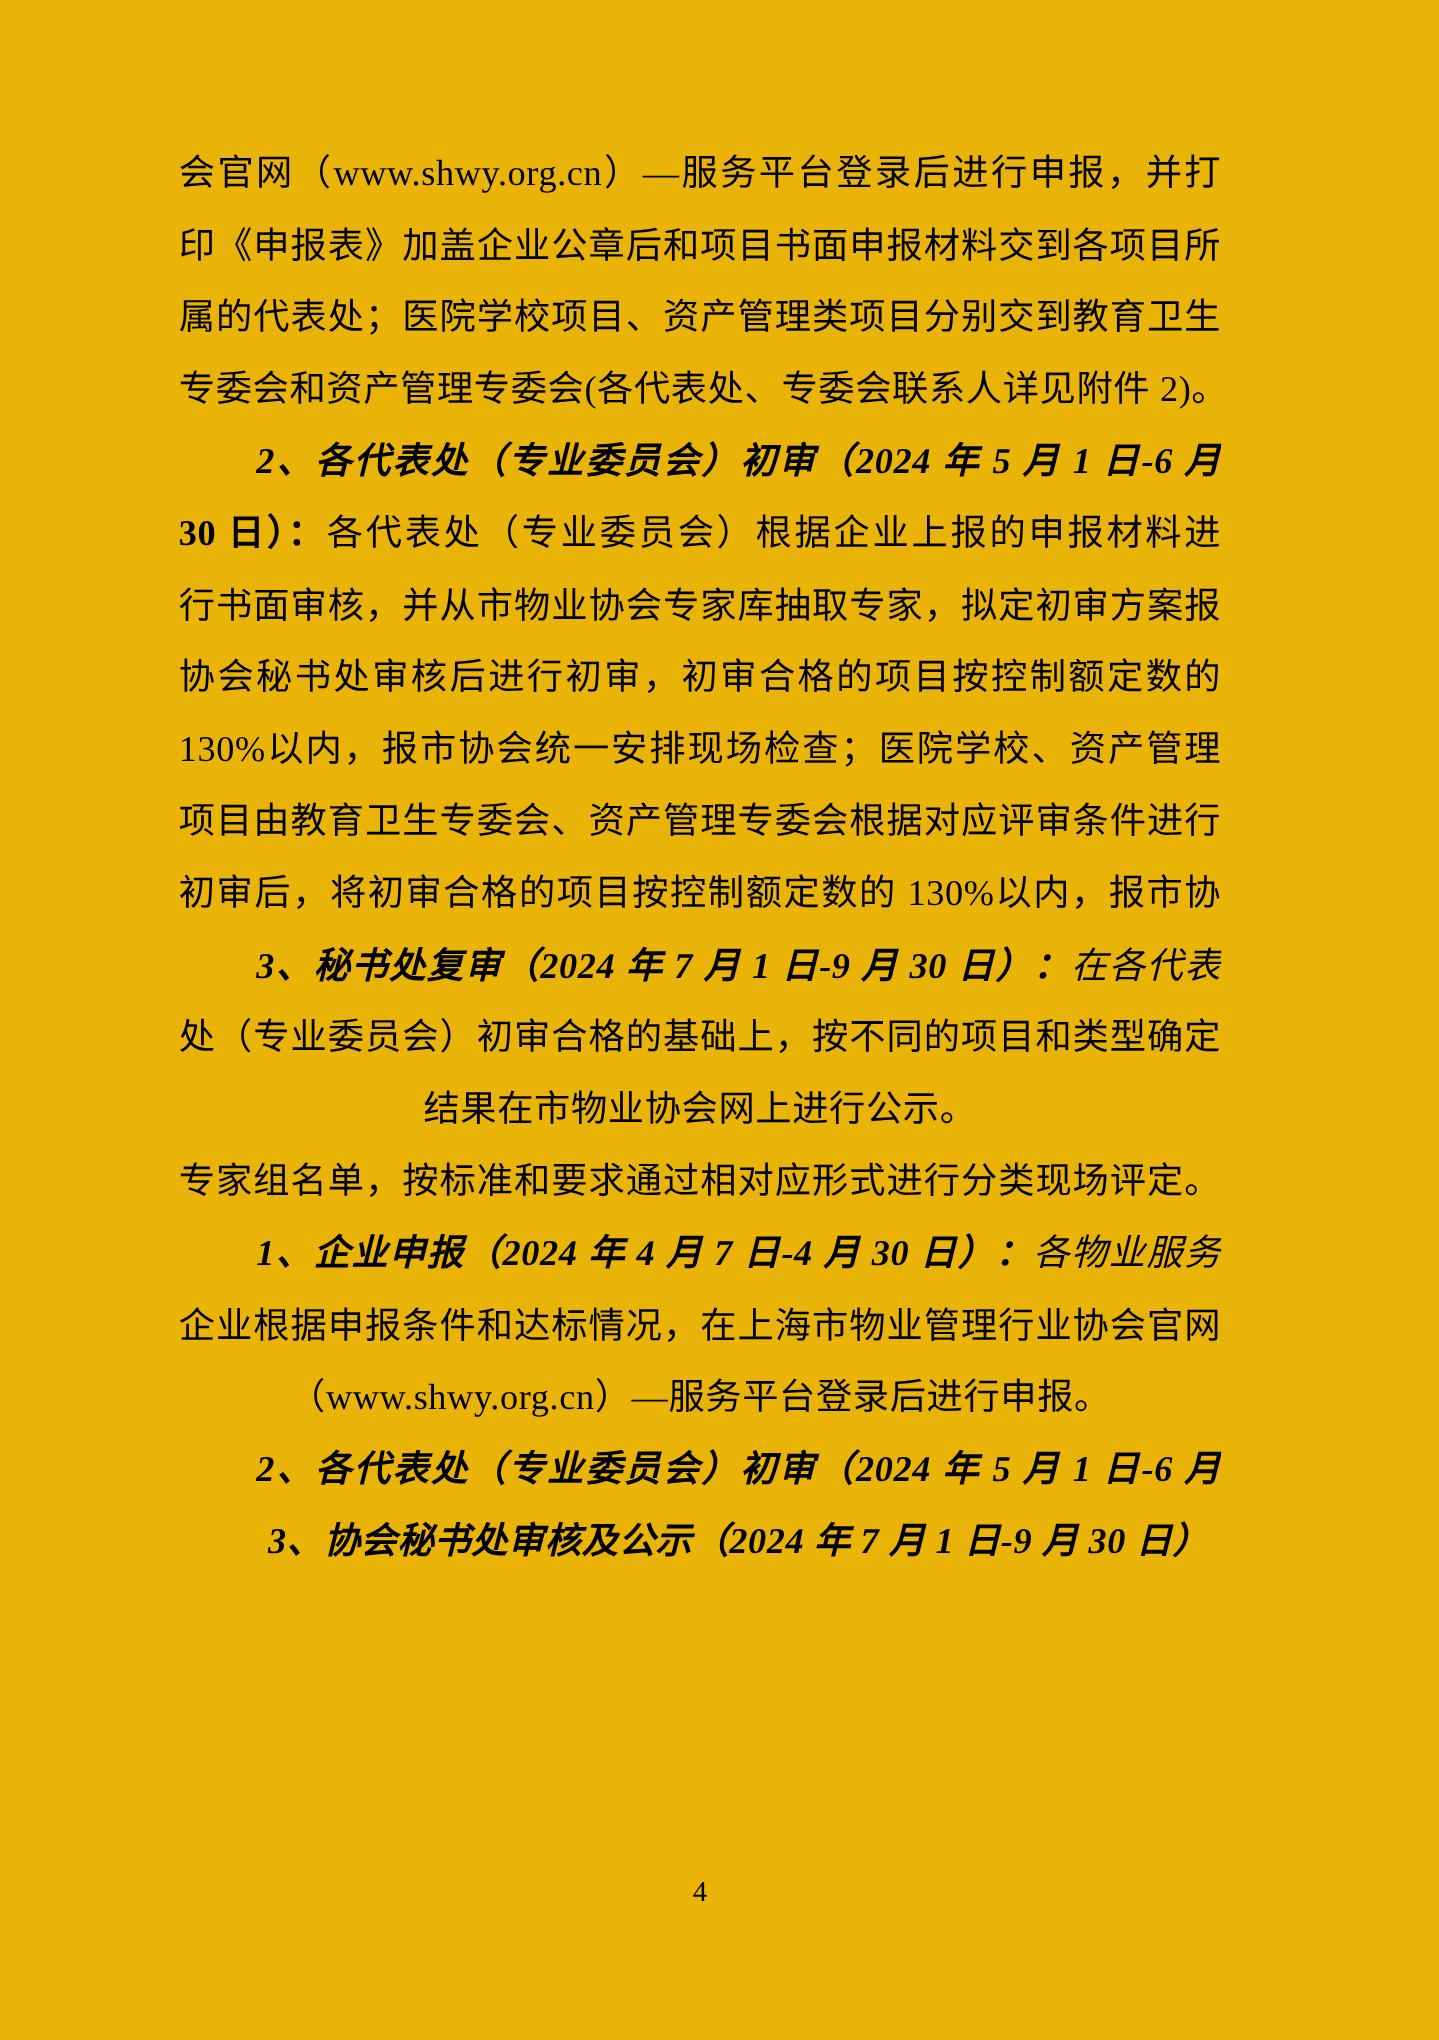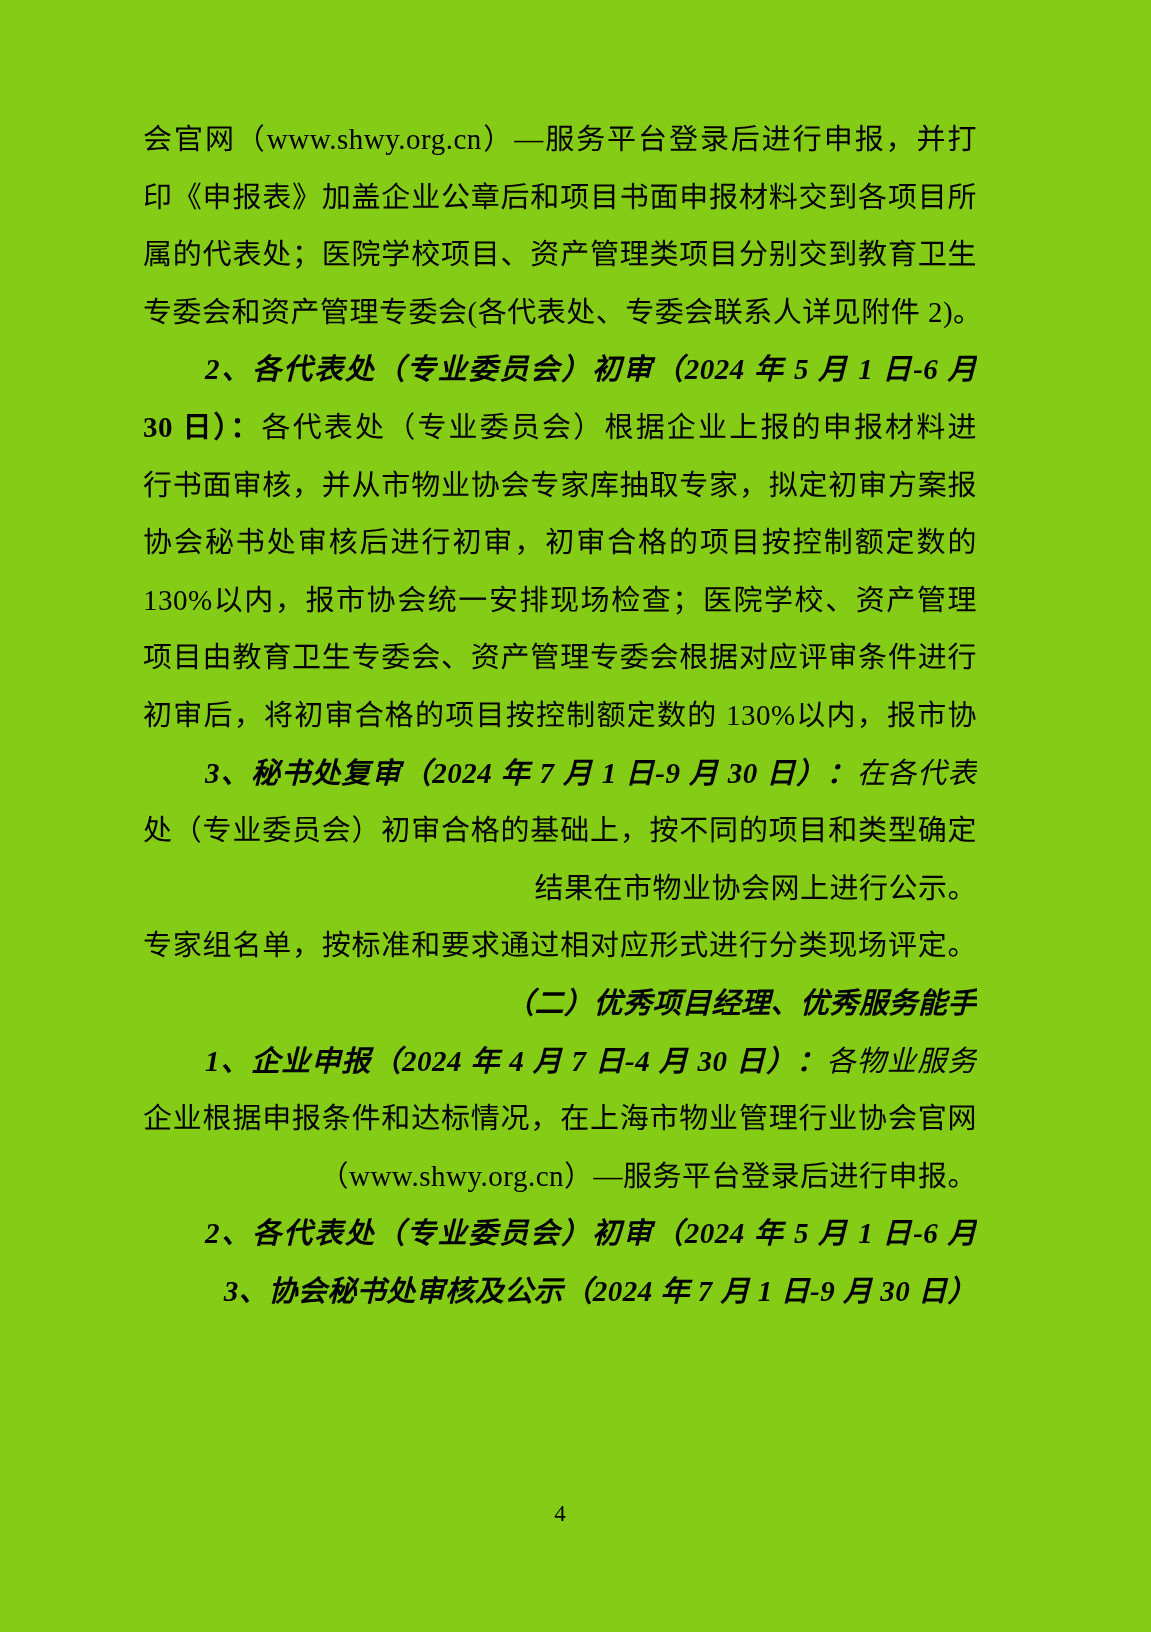--- a/index.html
+++ b/index.html
@@ -4,38 +4,38 @@
 <style>
   html, body {
     margin: 0;
     padding: 0;
     background: #ffffff;
   }
   .page {
     position: relative;
     width: 1151px;
     height: 1632px;
-    background: #84cc16;
+    background: #eab308;
     overflow: hidden;
     font-family: "Liberation Serif", "DejaVu Serif", serif;
     color: #000000;
   }
   .doc-text {
     position: absolute;
     left: 143px;
     top: 111px;
     width: 834px;
     font-size: 29px;
     line-height: 57.6px;
     letter-spacing: 0.5px;
   }
   .line {
     height: 57.6px;
     overflow: hidden;
-    text-align: right;
+    text-align: center;
     white-space: nowrap;
   }
   .line.justify {
     text-align: justify;
     text-align-last: justify;
     white-space: normal;
   }
   .line.indent {
     text-indent: 62px;
     font-style: italic;
@@ -66,21 +66,20 @@
       <div class="line justify"><span class="bold">30 日）：</span><span>各代表处（专业委员会）根据企业上报的申报材料进</span></div>
       <div class="line justify"><span>行书面审核，并从市物业协会专家库抽取专家，拟定初审方案报</span></div>
       <div class="line justify"><span>协会秘书处审核后进行初审，初审合格的项目按控制额定数的</span></div>
       <div class="line justify"><span>130%以内，报市协会统一安排现场检查；医院学校、资产管理类</span></div>
       <div class="line justify"><span>项目由教育卫生专委会、资产管理专委会根据对应评审条件进行</span></div>
       <div class="line justify"><span>初审后，将初审合格的项目按控制额定数的 130%以内，报市协</span></div>
       <div class="line indent justify"><span class="bold">3、秘书处复审（2024 年 7 月 1 日-9 月 30 日）：</span><span>在各代表</span></div>
       <div class="line justify"><span>处（专业委员会）初审合格的基础上，按不同的项目和类型确定</span></div>
       <div class="line"><span>结果在市物业协会网上进行公示。</span></div>
       <div class="line justify"><span>专家组名单，按标准和要求通过相对应形式进行分类现场评定。</span></div>
-      <div class="line indent"><span class="bold">（二）优秀项目经理、优秀服务能手</span></div>
       <div class="line indent justify"><span class="bold">1、企业申报（2024 年 4 月 7 日-4 月 30 日）：</span><span>各物业服务</span></div>
       <div class="line justify"><span>企业根据申报条件和达标情况，在上海市物业管理行业协会官网</span></div>
       <div class="line"><span>（www.shwy.org.cn）—服务平台登录后进行申报。</span></div>
       <div class="line indent justify"><span class="bold">2、各代表处（专业委员会）初审（2024 年 5 月 1 日-6 月</span></div>
       <div class="line indent"><span class="bold">3、协会秘书处审核及公示（2024 年 7 月 1 日-9 月 30 日）</span></div>
     </div>
   <div class="page-number">4</div>
 </div>
 
 </body></html>

